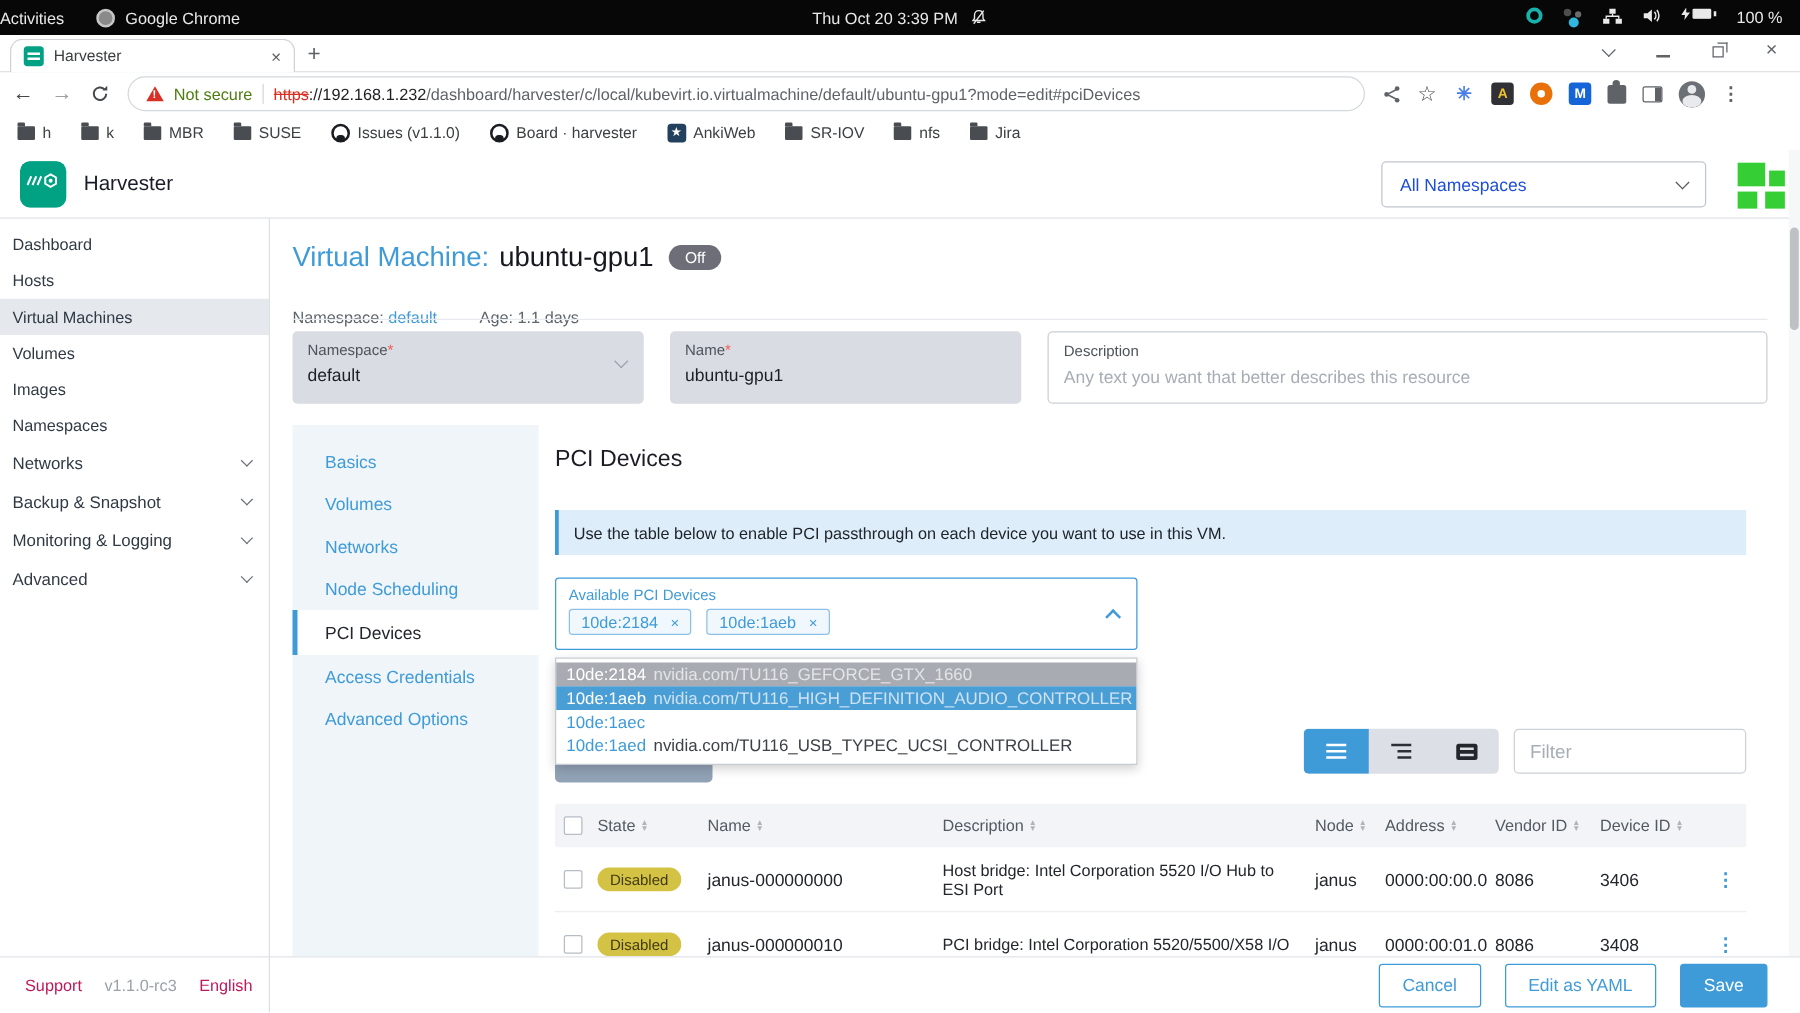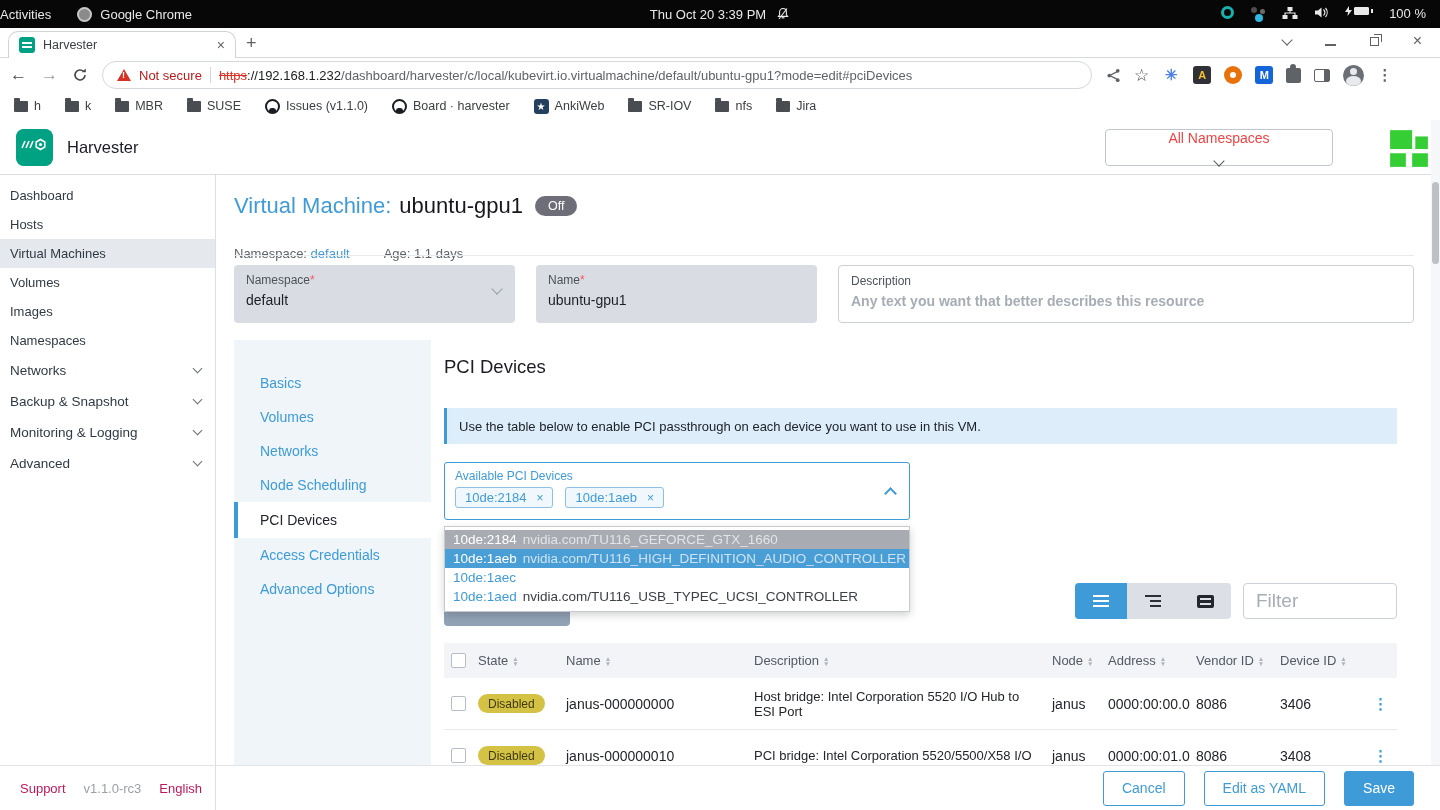--- a/index.html
+++ b/index.html
@@ -41,21 +41,21 @@
   .wctl .restore:before { content:""; position:absolute; right:-4px; top:-4px; width:7px; height:7px; border-top:1.6px solid #5f6368; border-right:1.6px solid #5f6368;}
   .wctl .x { font-size:16px; line-height:16px;}
 
   #navbar { position:absolute; top:58px; left:0; width:1440px; height:34px; background:#fff; display:flex; align-items:center; padding:0 10px; gap:14px;}
   #navbar .navicon { font-size:17px; color:#45494e; }
   #navbar .navicon.fwd { color:#9aa0a6; }
   .reload-svg { width:16px; height:16px; }
   #omnibox { flex:1; height:28px; border:1px solid #d4d7db; border-radius:14px; display:flex; align-items:center; padding:0 14px; gap:8px; font-size:13px; max-width:990px;}
   .warn-tri { width:0; height:0; border-left:7px solid transparent; border-right:7px solid transparent; border-bottom:12px solid #d93025; position:relative;}
   .warn-tri:after { content:"!"; position:absolute; left:-2px; top:1px; color:#fff; font-size:9px; font-weight:bold;}
-  .notsecure { color:#b91c1c; }
+  .notsecure { color:#4d7c0f; }
   .omni-sep { width:1px; height:16px; background:#d4d7db; }
   .url { color:#5f6368; white-space:nowrap; overflow:hidden;}
   .url .scheme { color:#d93025; text-decoration:line-through; }
   .url .host { color:#202124; }
   #navbar .rightcluster { display:flex; align-items:center; gap:13px; }
   .ext { width:18px; height:18px; border-radius:3px; display:inline-flex; align-items:center; justify-content:center; font-size:11px; font-weight:bold;}
   .ext.ast { color:#4a7fe8; font-size:15px;}
   .ext.anki-a { background:#2f3136; color:#f2c12e;}
   .ext.orange { border-radius:50%; background:#e8710a; position:relative;}
   .ext.orange:after{ content:""; width:6px; height:6px; border-radius:50%; background:#fff; }
@@ -75,21 +75,21 @@
   .folder { width:14px; height:11px; background:#494d52; border-radius:1px; position:relative; flex:0 0 14px;}
   .folder:before { content:""; position:absolute; top:-3px; left:0; width:6px; height:3px; background:#494d52; border-radius:1px 1px 0 0;}
   .gh { width:15px; height:15px; border:2px solid #191d21; border-radius:50%; position:relative; flex:0 0 15px;}
   .gh:before{content:"";position:absolute;left:2px;bottom:-1px;width:7px;height:5px;background:#191d21;border-radius:3px 3px 0 0;}
   .ankiico { width:15px; height:15px; border-radius:3px; background:#23405f; color:#fff; font-size:10px; display:flex; align-items:center; justify-content:center; flex:0 0 15px;}
 
   
   #appheader { position:absolute; top:120px; left:0; width:1440px; height:55px; background:#fff; border-bottom:1px solid #dadde2; display:flex; align-items:center;}
   .hv-logo { width:37px; height:37px; border-radius:8px; background:#00a283; margin-left:16px; flex:0 0 37px;}
   .brand { font-size:16.5px; color:#1b1c27; margin-left:14px;}
-  #ns-filter { position:absolute; left:1105px; top:9px; width:228px; height:37px; border:1px solid #c1c6ce; border-radius:4px; background:#fff; display:flex; align-items:center; justify-content:space-between; padding:0 14px; font-size:14px; color:#ef4444;flex-direction:column;}
+  #ns-filter { position:absolute; left:1105px; top:9px; width:260px; height:37px; border:1px solid #c1c6ce; border-radius:4px; background:#fff; display:flex; align-items:center; justify-content:space-between; padding:0 14px; font-size:14px; color:#1d4ed8;}
   .chev-down { width:8px; height:8px; border-right:1.7px solid #56595e; border-bottom:1.7px solid #56595e; transform:rotate(45deg); margin-top:-4px;}
   .green-logo { position:absolute; right:10px; top:7px; width:42px; height:42px;}
 
   
   #sidebar { position:absolute; top:175px; left:0; width:215px; height:590px; background:#fff; font-size:13px; color:#303a44; padding-top:6px;}
   .side-item { height:29px; display:flex; align-items:center; padding-left:10px;}
   .side-item.active { background:#e5e9ed; }
   .side-group { height:31px; display:flex; align-items:center; justify-content:space-between; padding:0 14px 0 10px; font-size:13.5px;}
   .side-group .chev-down { width:7px; height:7px; border-color:#6a7077;}
   #side-divider { position:absolute; top:175px; left:215px; width:1px; height:635px; background:#dcdfe4; z-index:30;}
@@ -104,25 +104,25 @@
   .subline a { color:#3f9bd8; text-decoration:none;}
   #hdr-sep { position:absolute; top:80px; left:18px; right:26px; height:1px; background:#e8eaee;}
 
   #formrow { position:absolute; top:90px; left:18px; right:26px; height:58px; display:flex; gap:21px;}
   .field { border-radius:4px; padding:8px 12px 6px; position:relative;}
   .field.disabled { background:#d9dce3; width:281px;}
   .field.desc { flex:1; background:#fff; border:1px solid #ccd0d7;}
   .field .lbl { font-size:12px; color:#4c535a;}
   .field .req { color:#f25a5a; }
   .field .val { font-size:14px; color:#1c1f26; margin-top:5px;}
-  .field .ph { font-size:14px; color:#a7adb5; margin-top:5px;font-weight:bold;}
+  .field .ph { font-size:14px; color:#a7adb5; margin-top:5px;}
   .field .chev-down { position:absolute; right:14px; top:24px; border-color:#9aa0aa;}
 
   #card { position:absolute; top:165px; left:18px; right:26px; bottom:0; display:flex;}
-  #vtabs { width:197px; background:#eff5f9; padding-top:26px; font-size:14px;}
+  #vtabs { width:197px; background:#eff5f9; padding-top:12px; font-size:14px;}
   .vtab { height:34px; display:flex; align-items:center; padding-left:26px; color:#3f9bd8;}
   .vtab.active { background:#fff; color:#23252d; border-left:4px solid #3f9bd8; padding-left:22px; height:36px;}
   #pane { flex:1; position:relative; overflow:hidden; background:#fff;}
   #pci-head { position:absolute; top:16px; left:13px; font-size:18.5px; color:#1c1d24;}
   #banner { position:absolute; top:68px; left:13px; right:17px; height:36px; background:#ddeefa; border-left:3px solid #3f9bd8; display:flex; align-items:center; padding-left:12px; font-size:13px; color:#20242b;}
 
   #combo { position:absolute; top:122px; left:13px; width:466px;}
   #combo-ctl { position:relative; z-index:2; background:#fff; border:1px solid #3f9bd8; border-radius:3px; height:58px; padding:6px 10px;}
   #combo-ctl .lbl { font-size:12px; color:#3f9bd8;}
   .chips { display:flex; gap:12px; margin-top:4px;}
@@ -147,21 +147,21 @@
   .ic-list i { position:absolute; left:0; right:0; height:2px; background:#fff;}
   .ic-list i:nth-child(1){top:0;} .ic-list i:nth-child(2){top:5px;} .ic-list i:nth-child(3){top:10px;}
   .ic-tree { width:16px; height:12px; position:relative;}
   .ic-tree i { position:absolute; height:2px; background:#2c3036;}
   .ic-tree i:nth-child(1){top:0; left:0; right:0;}
   .ic-tree i:nth-child(2){top:5px; left:5px; right:0;}
   .ic-tree i:nth-child(3){top:10px; left:5px; right:0;}
   .ic-card { width:17px; height:13px; background:#23262b; border-radius:2px; position:relative;}
   .ic-card i { position:absolute; left:3px; right:3px; height:2px; background:#dcdfe5;}
   .ic-card i:nth-child(1){top:3px;} .ic-card i:nth-child(2){top:8px;}
-  #filter { width:154px; height:36px; border:1px solid #ccd0d7; border-radius:4px; padding:0 12px; font-size:19px; color:#23252e; font-family:"Liberation Sans",sans-serif;}
+  #filter { width:186px; height:36px; border:1px solid #ccd0d7; border-radius:4px; padding:0 12px; font-size:15px; color:#23252e; font-family:"Liberation Sans",sans-serif;}
   #filter::placeholder { color:#a7adb5; }
 
   #table { position:absolute; top:303px; left:13px; right:17px;}
   .trow { display:flex; align-items:center; }
   .thead { background:#f2f4f8; height:35px; font-size:13px; color:#525a62; border-radius:2px;}
   .tbody-row { background:#fff; border-bottom:1px solid #e7e9ee; min-height:52px;}
   .c-cb { width:34px; display:flex; justify-content:flex-start; padding-left:7px;}
   .cb { width:15px; height:15px; border:1px solid #b6bdc5; border-radius:2px; background:#fff;}
   .c-state { width:88px;} .c-name { width:188px;} .c-desc { width:298px; padding-right:10px;}
   .c-node { width:56px;} .c-addr { width:88px;} .c-ven { width:84px;} .c-dev { width:84px;}

